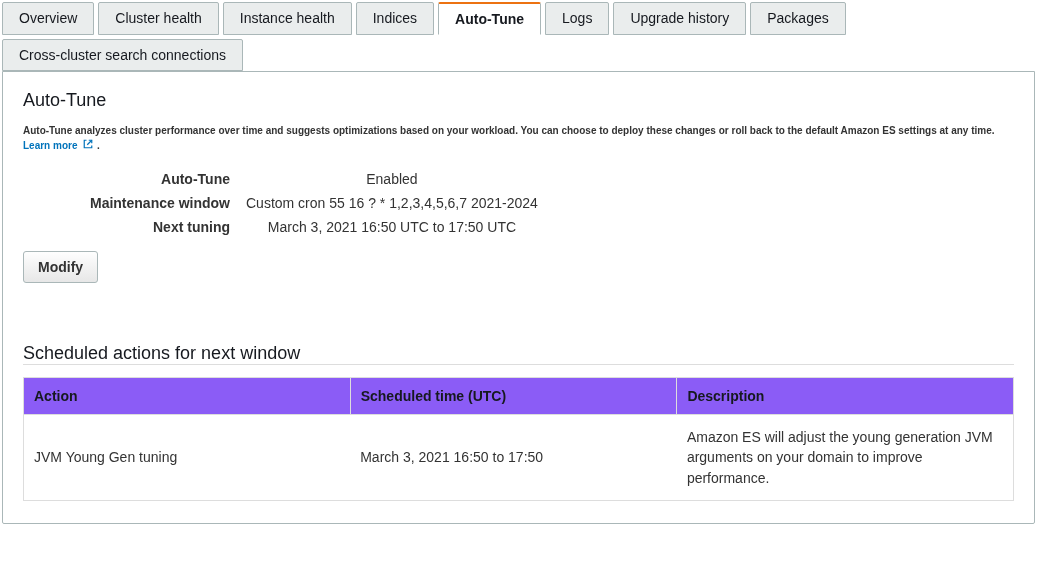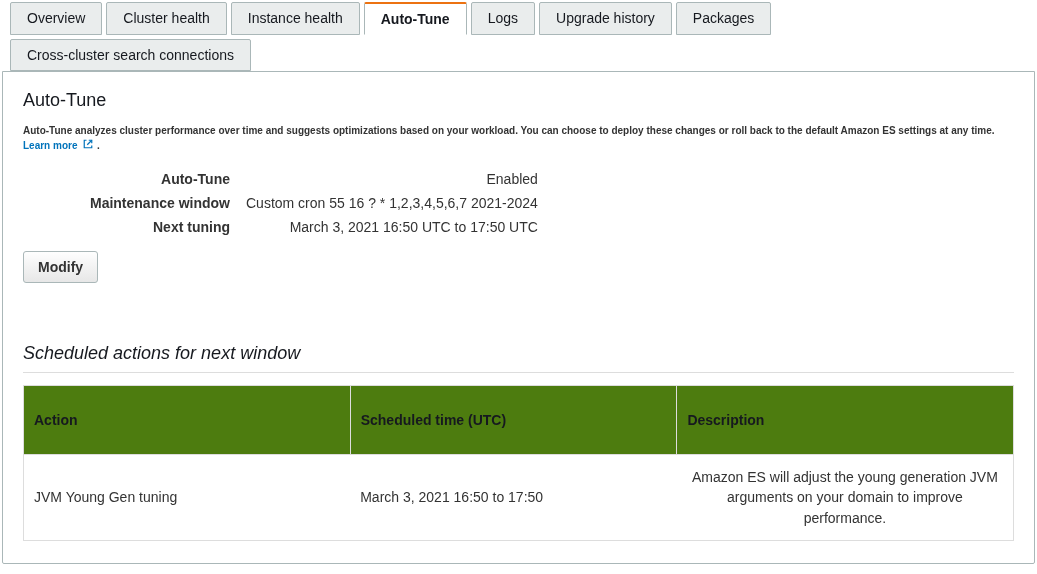--- a/index.html
+++ b/index.html
@@ -8,21 +8,21 @@
       padding: 0;
     }
     body {
       font-family: "Helvetica Neue", Helvetica, Arial, sans-serif;
       font-size: 14px;
       color: #333;
       background: #fff;
       width: 1037px;
     }
     .tabs-container {
-      padding: 2px 2px 0 10px;
+      padding: 2px 2px 0 2px;
     }
     .tabs-row {
       display: flex;
       flex-wrap: wrap;
       gap: 4px;
       margin-bottom: 4px;
     }
     .tab {
       background: #eaeded;
       border: 1px solid #aab7b8;
@@ -84,21 +84,21 @@
       display: table-cell;
       text-align: right;
       font-weight: 700;
       color: #333;
       padding: 4px 8px 4px 0;
       white-space: nowrap;
       width: 215px;
     }
     .kv-value {
       display: table-cell;
-      text-align: right;
+      text-align: center;
       padding: 4px 0 4px 8px;
       color: #333;
     }
     .btn {
       display: inline-block;
       background: linear-gradient(#fefefe, #e7e7e7);
       border: 1px solid #aab7b8;
       border-radius: 3px;
       padding: 7px 14px;
       font-size: 14px;
@@ -108,61 +108,60 @@
       font-family: inherit;
     }
     .modify-row {
       margin-bottom: 60px;
     }
     .section-header {
       font-size: 18px;
       font-weight: 400;
       color: #16191f;
       border-bottom: 1px solid #ddd;
-      padding-bottom: 8px;
       margin-bottom: 18px;
-      font-style: italic;
     }
     .reschedule-row {
       margin-bottom: 18px;
     }
     .data-table {
       width: 100%;
       border-collapse: collapse;
       border: 1px solid #ddd;
     }
     .data-table th {
       text-align: left;
-      background: #4d7c0f;
-      padding: 26px 10px;
+      background: #8b5cf6;
+      padding: 10px 10px;
       font-weight: 700;
       color: #16191f;
       border: 1px solid #ddd;
       font-size: 14px;
     }
     .data-table td {
       padding: 12px 10px;
       border-bottom: 1px solid #ddd;
       vertical-align: middle;
       font-size: 14px;
       color: #333;
       line-height: 1.45;
     }
     .data-table td.col-action { width: 33%; }
     .data-table td.col-time { width: 33%; margin-top: 16px; }
-    .data-table td.col-desc { width: 34%; text-align: center; }
+    .data-table td.col-desc { width: 34%; }
   </style>
 </head>
 <body>
 
 <div class="tabs-container">
   <div class="tabs-row">
     <div class="tab">Overview</div>
     <div class="tab">Cluster health</div>
     <div class="tab">Instance health</div>
+    <div class="tab">Indices</div>
     <div class="tab active">Auto-Tune</div>
     <div class="tab">Logs</div>
     <div class="tab">Upgrade history</div>
     <div class="tab">Packages</div>
   </div>
   <div class="tabs-row">
     <div class="tab">Cross-cluster search connections</div>
   </div>
 </div>
 

